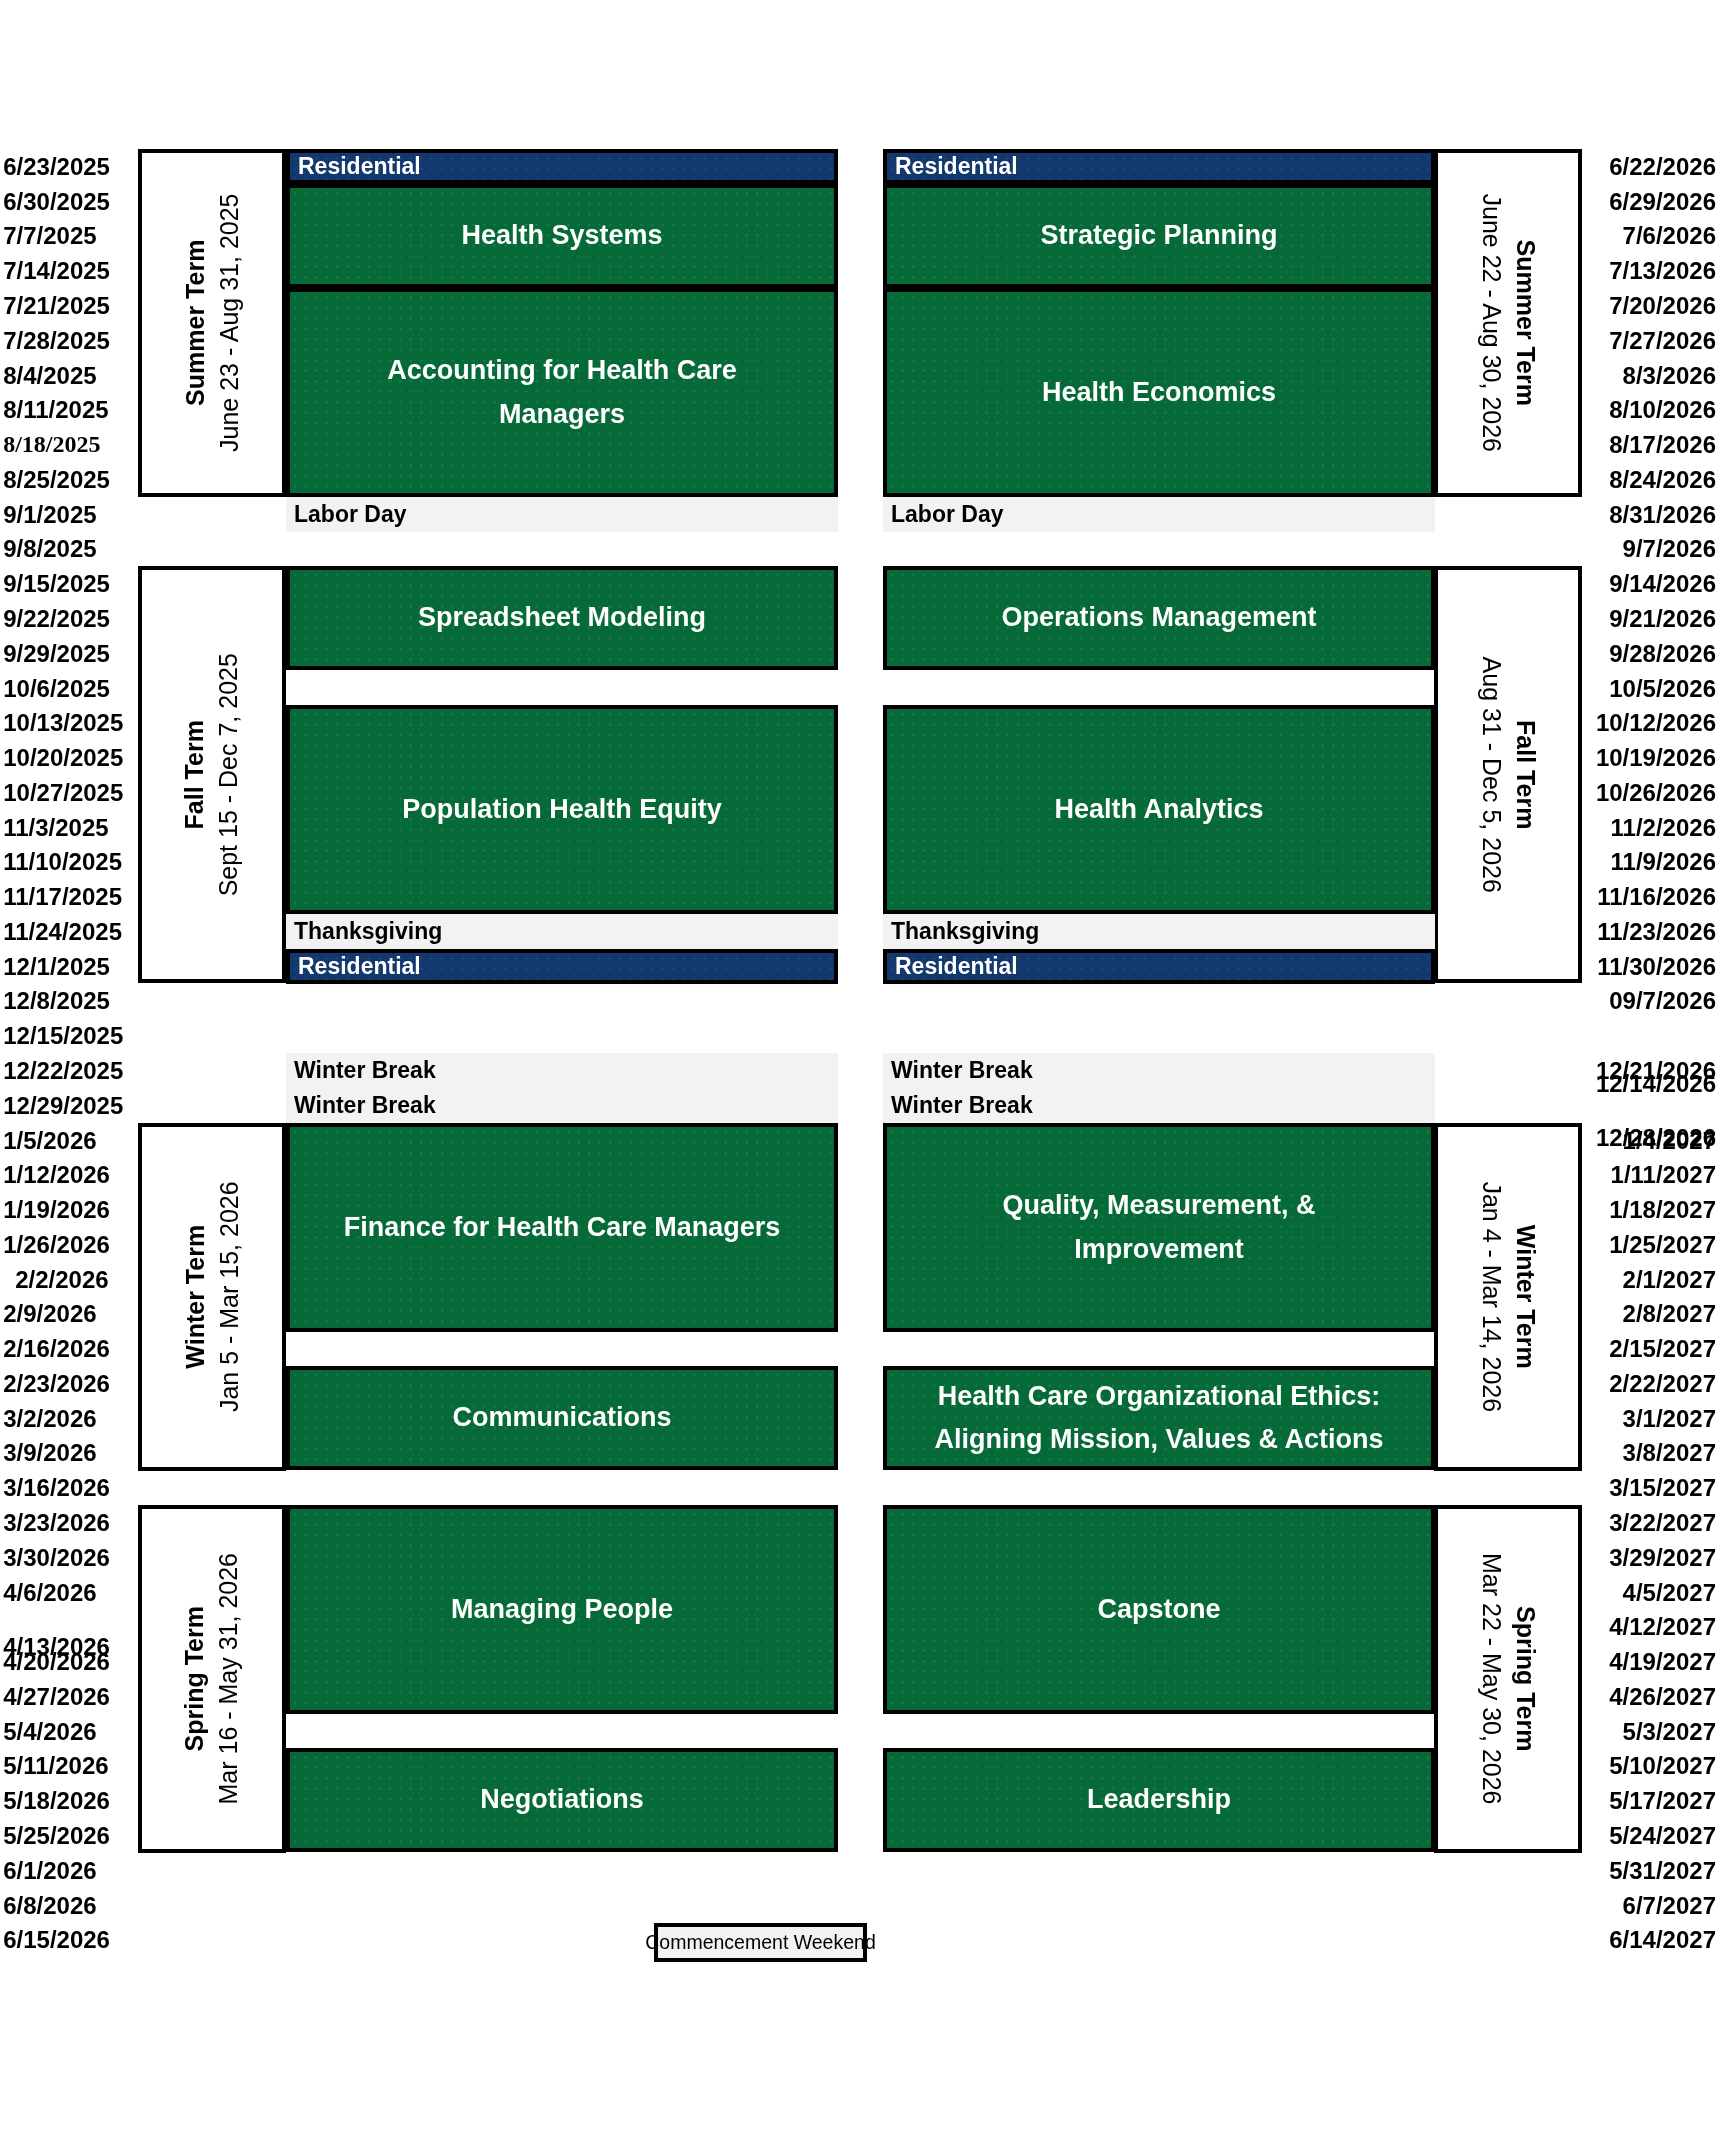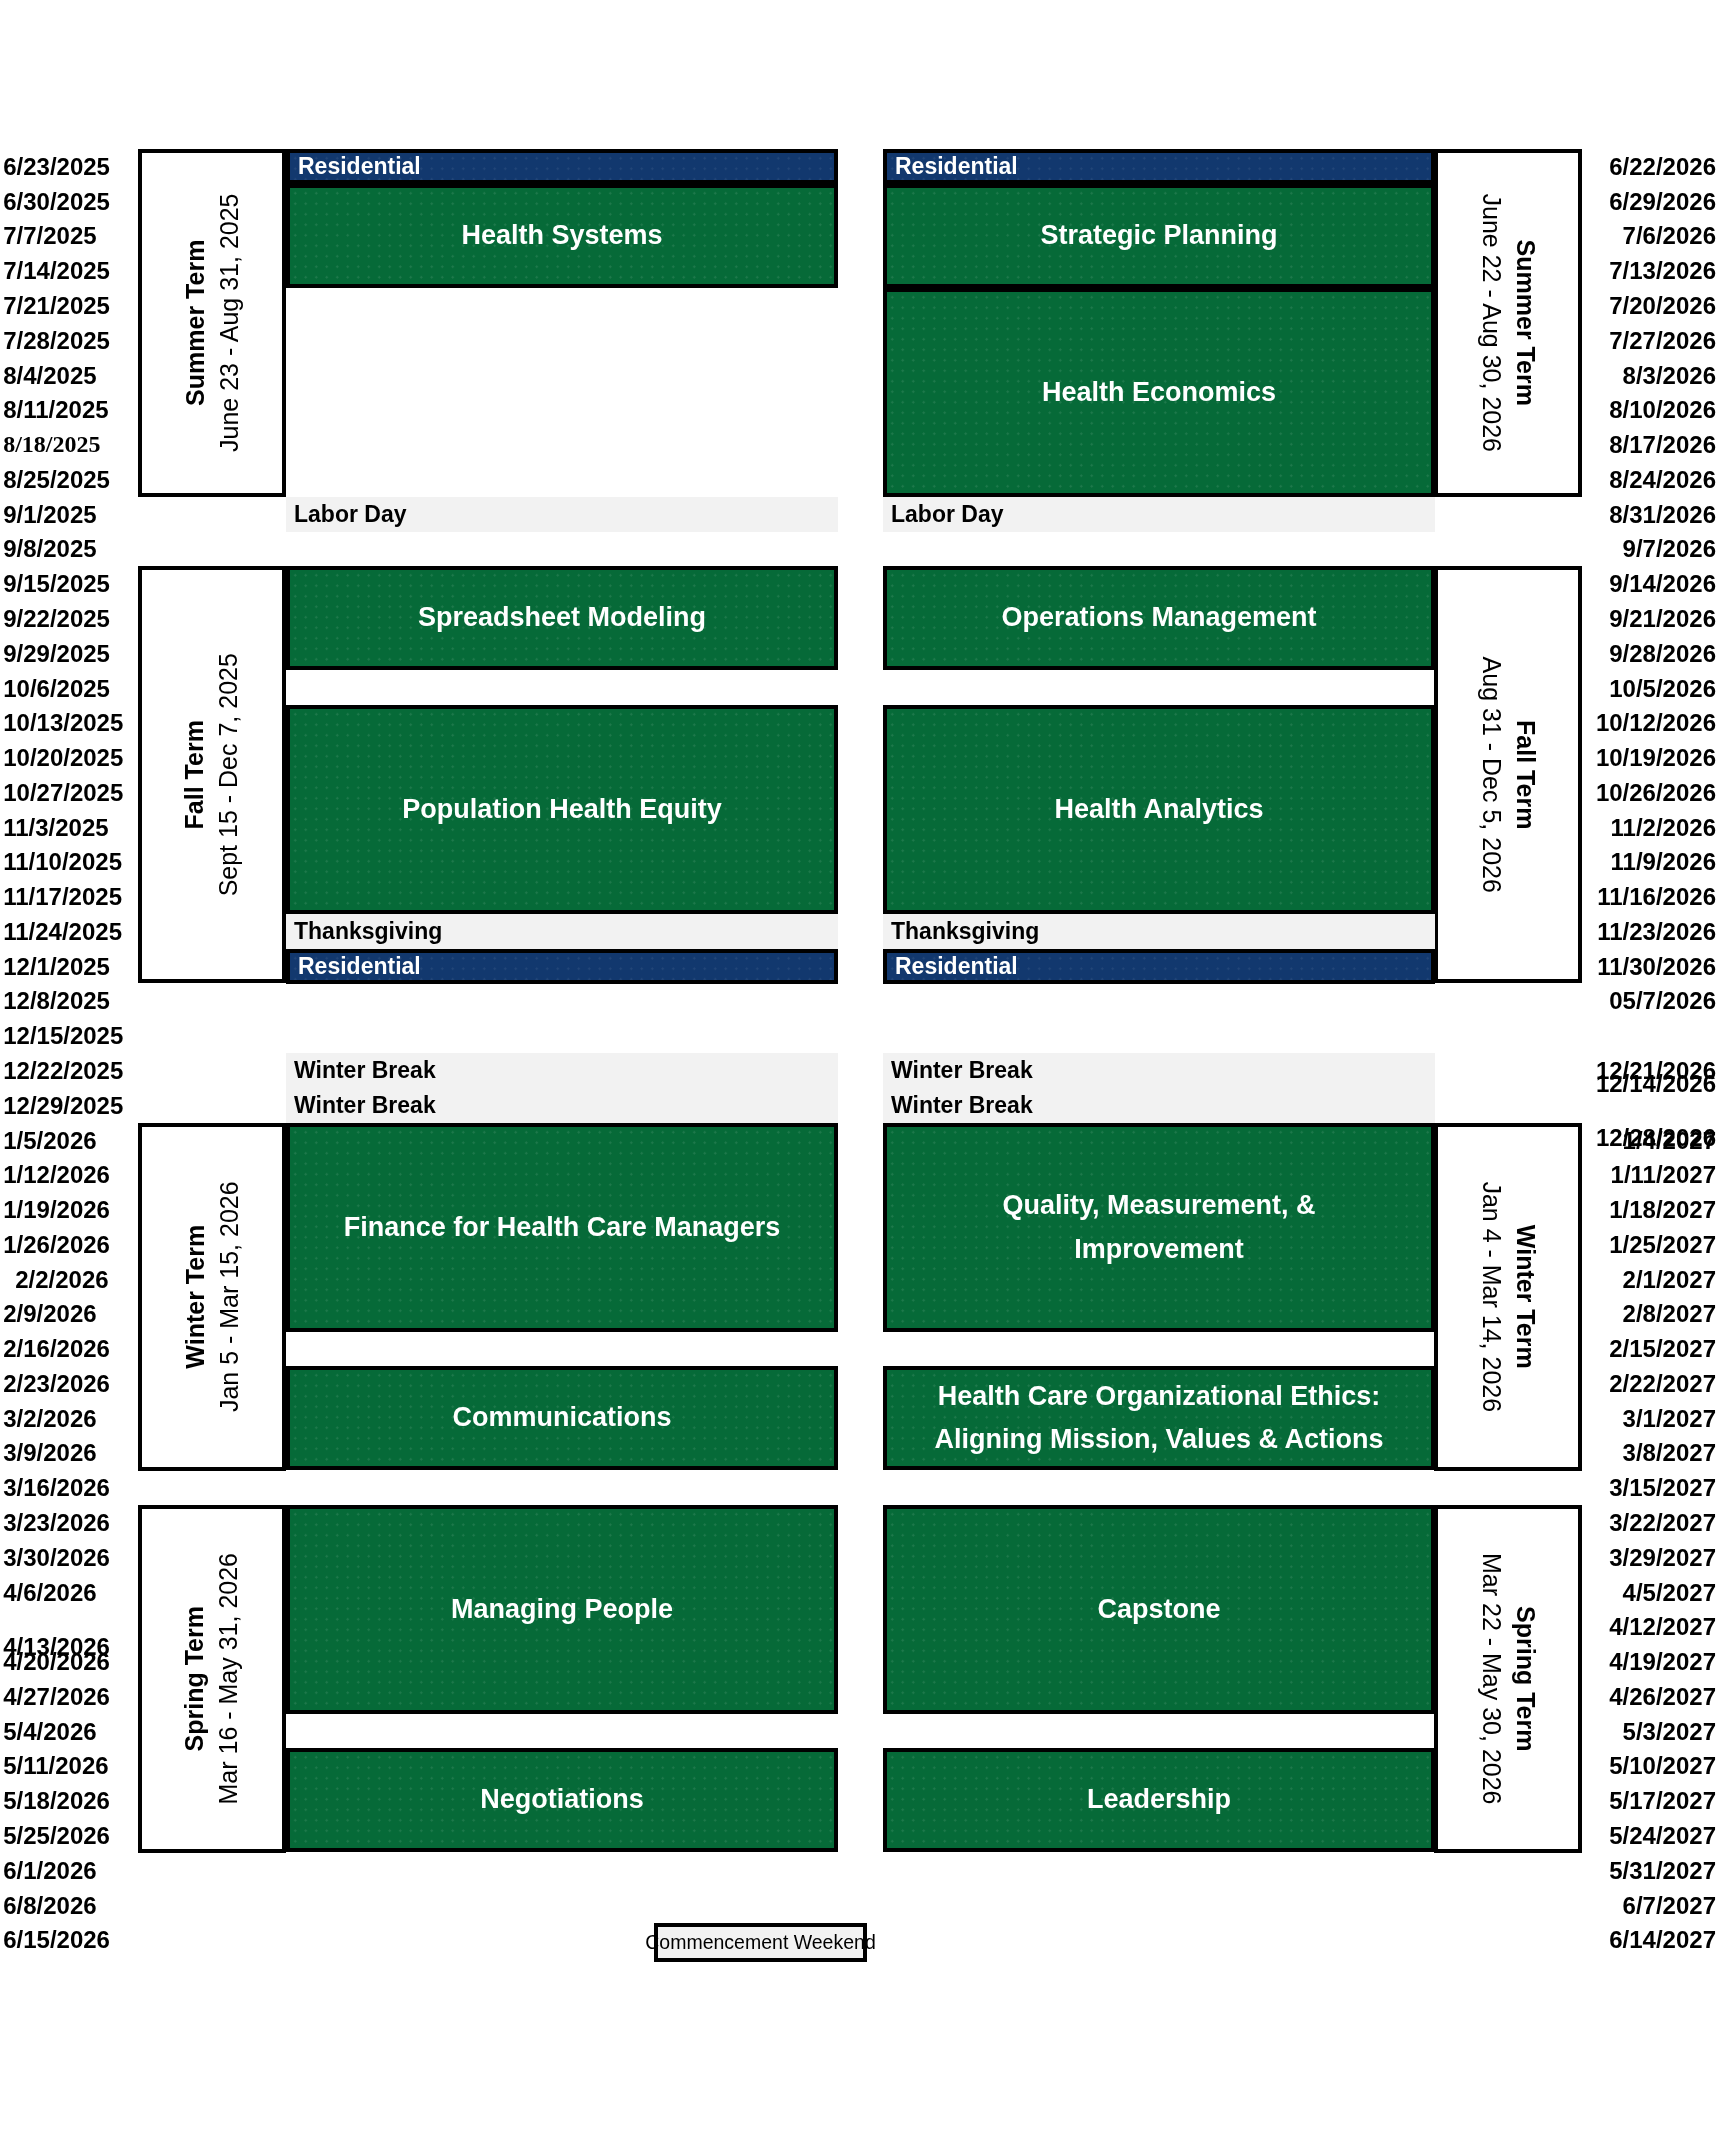--- a/index.html
+++ b/index.html
@@ -183,21 +183,21 @@
       <div class="date-label" style="top: 636px;">9/28/2026</div>
       <div class="date-label" style="top: 671px;">10/5/2026</div>
       <div class="date-label" style="top: 705px;">10/12/2026</div>
       <div class="date-label" style="top: 740px;">10/19/2026</div>
       <div class="date-label" style="top: 775px;">10/26/2026</div>
       <div class="date-label" style="top: 810px;">11/2/2026</div>
       <div class="date-label" style="top: 844px;">11/9/2026</div>
       <div class="date-label" style="top: 879px;">11/16/2026</div>
       <div class="date-label" style="top: 914px;">11/23/2026</div>
       <div class="date-label" style="top: 949px;">11/30/2026</div>
-      <div class="date-label" style="top: 983px;">05/7/2026</div>
+      <div class="date-label" style="top: 983px;">09/7/2026</div>
       <div class="date-label" style="top: 1066px;">12/14/2026</div>
       <div class="date-label" style="top: 1053px;">12/21/2026</div>
       <div class="date-label" style="top: 1088px; margin-top: 32px;">12/28/2026</div>
       <div class="date-label" style="top: 1123px;">1/4/2027</div>
       <div class="date-label" style="top: 1157px;">1/11/2027</div>
       <div class="date-label" style="top: 1192px;">1/18/2027</div>
       <div class="date-label" style="top: 1227px;">1/25/2027</div>
       <div class="date-label" style="top: 1262px;">2/1/2027</div>
       <div class="date-label" style="top: 1296px;">2/8/2027</div>
       <div class="date-label" style="top: 1331px;">2/15/2027</div>
@@ -225,20 +225,24 @@
       <span class="tname">Summer Term</span>
       <span class="trange">June 23 - Aug 31, 2025</span>
     </div>
   </div>
   <div class="bar bar-residential" style="left:286px;top:149px;width:552px;height:35px">
     <span>Residential</span>
   </div>
   <div class="course" style="left:286px;top:184px;width:552px;height:104px">
     <span>Health Systems</span>
   </div>
+  <div class="course" style="left:286px;top:288px;width:552px;height:209px">
+    <span>Accounting for Health Care
+Managers</span>
+  </div>
   <div class="bar bar-info" style="left:286px;top:497px;width:552px;height:35px">
     <span>Labor Day</span>
   </div>
 
   <div class="term-box" style="left:138px;top:566px;width:148px;height:417px">
     <div class="rot rot-left">
       <span class="tname">Fall Term</span>
       <span class="trange">Sept 15 - Dec 7, 2025</span>
     </div>
   </div>

